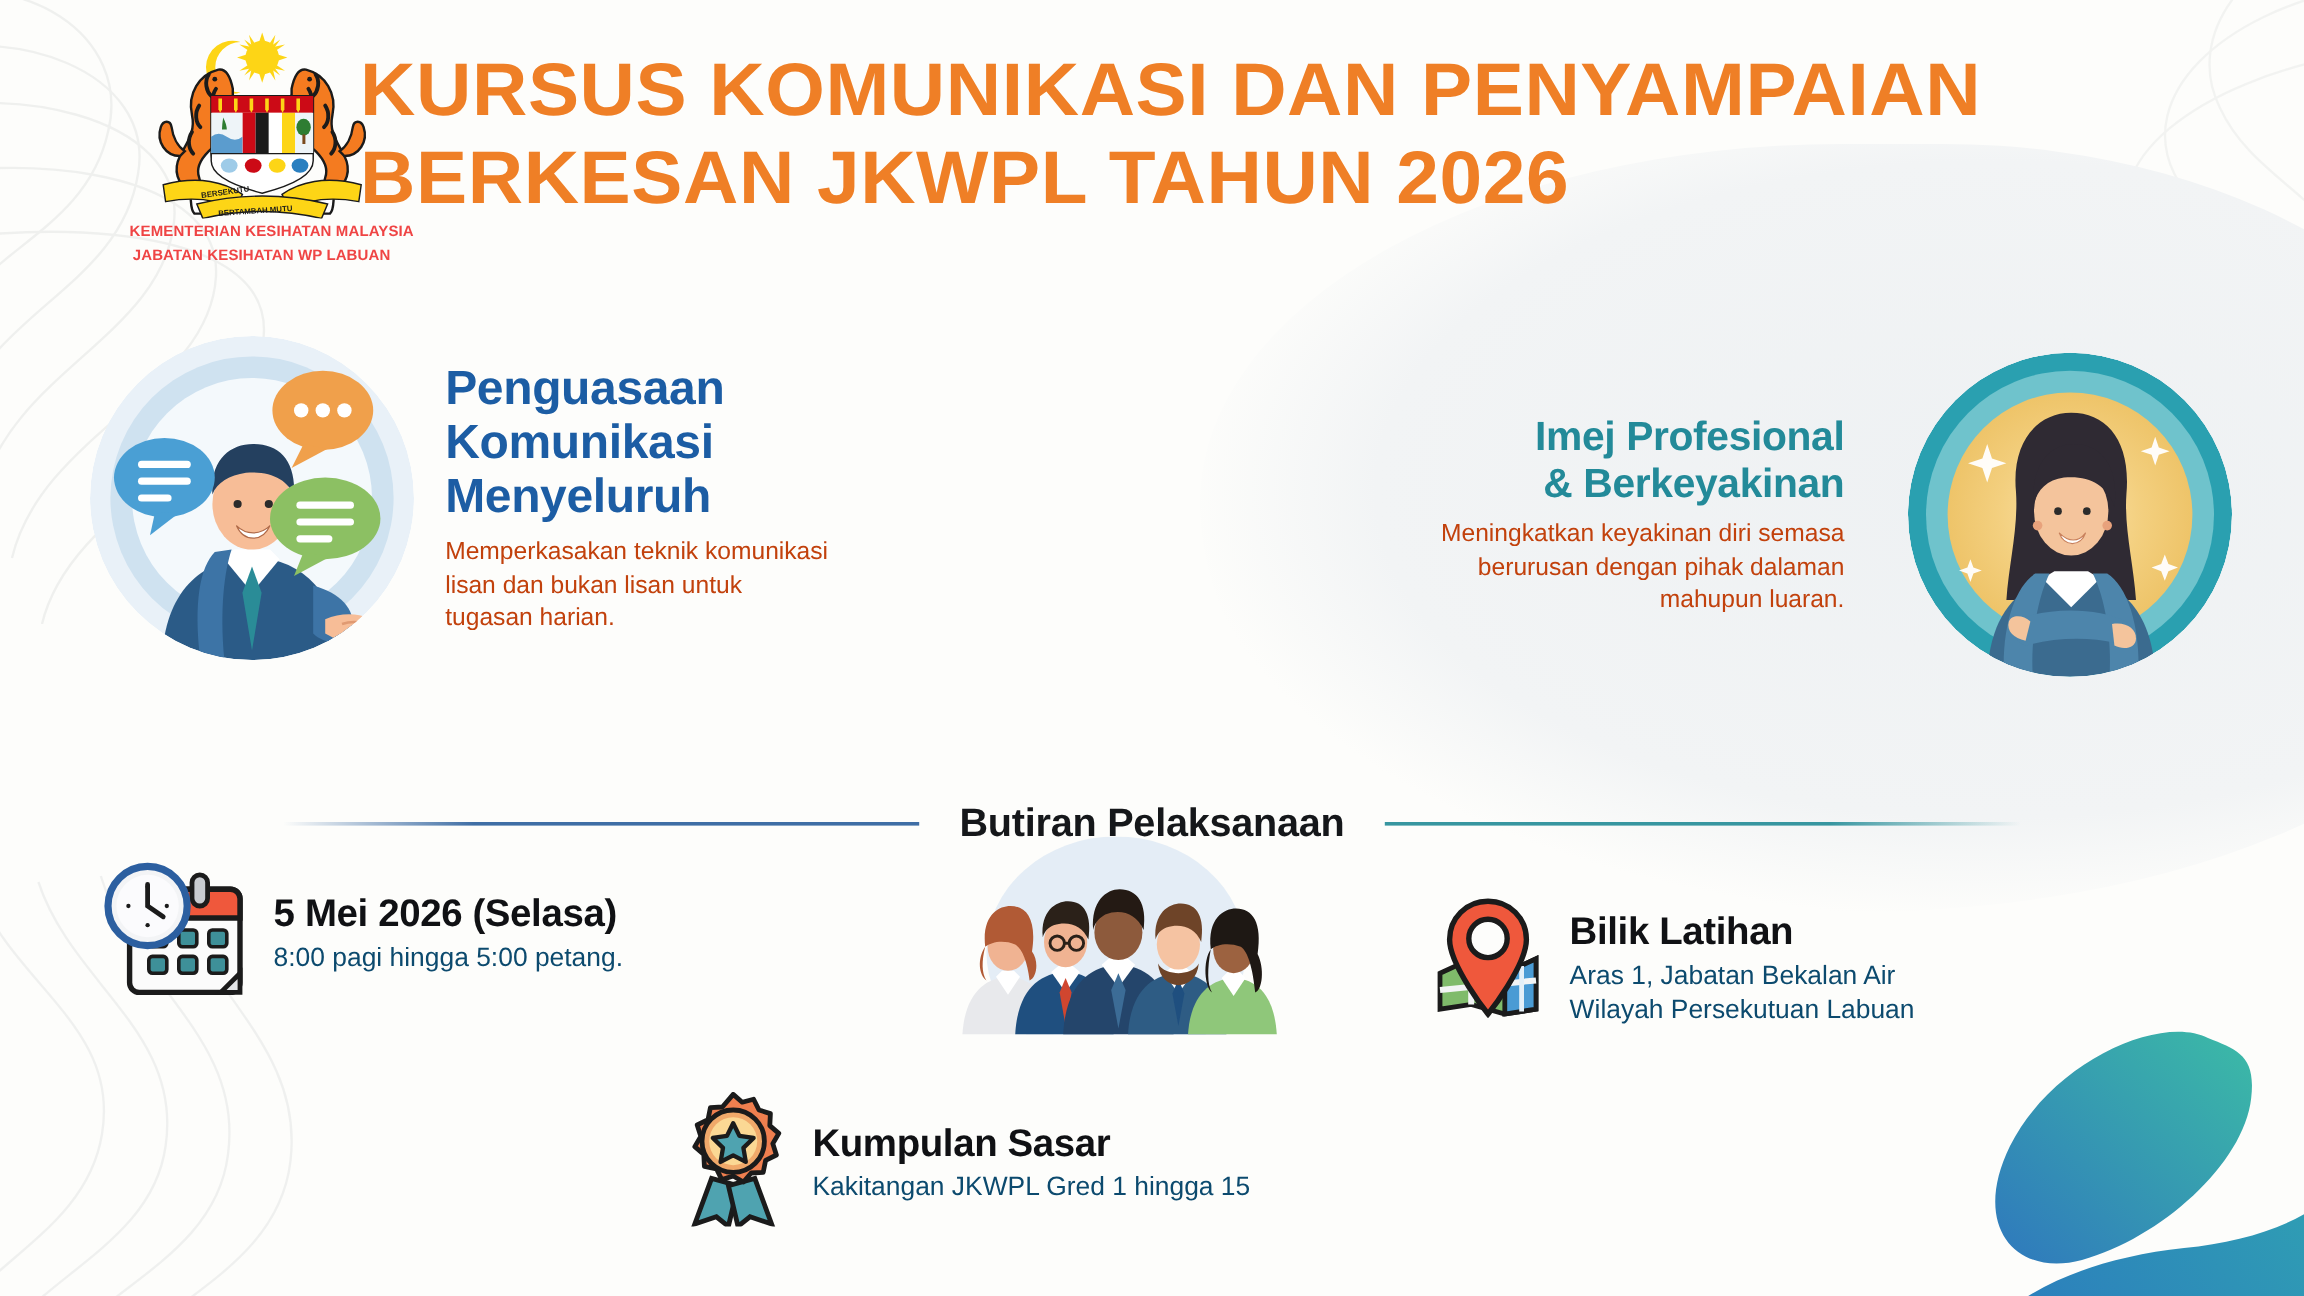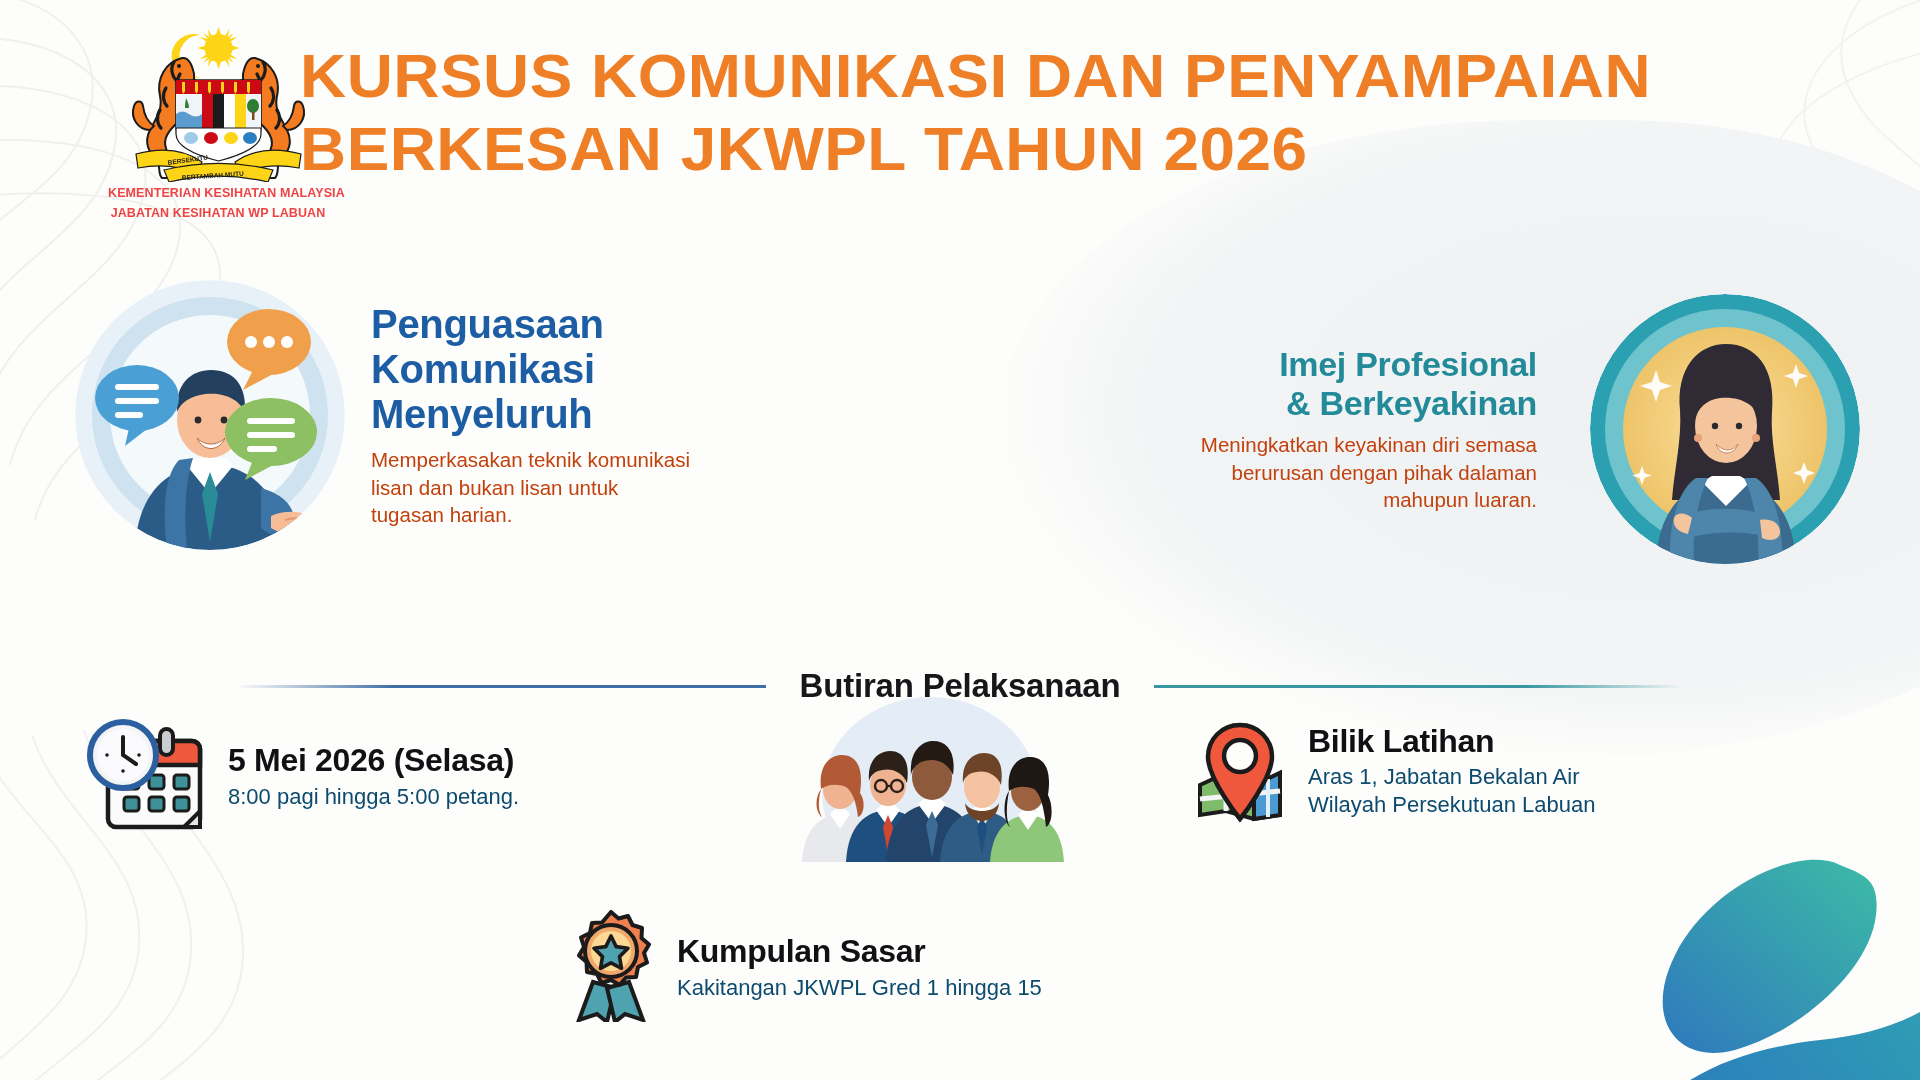--- a/index.html
+++ b/index.html
@@ -70,21 +70,21 @@
     display:flex; align-items:center; justify-content:center; gap:34px;margin-top:16px;
   }
   .div-line-l { width:530px; height:3px; background:linear-gradient(to right, rgba(60,110,165,0) 0%, #3f6ea5 30%, #3f6ea5 100%); }
   .div-line-r { width:530px; height:3px; background:linear-gradient(to left, rgba(55,150,160,0) 0%, #3796a0 30%, #3796a0 100%); }
   .div-title { font-size:33px; font-weight:bold; color:#15171a; letter-spacing:-.2px; white-space:nowrap; }
 
   
   .details { position:absolute; left:0; top:715px; width:100%; z-index:5; }
   .detail { position:absolute; display:flex; align-items:center; }
   .d-date { left:80px; top:0; }
-  .d-venue { left:1190px; top:0; }
+  .d-venue { left:1190px; top:26px;align-items:flex-end; }
   .d-target { left:563px; top:195px; }
   .d-icon { flex:none; }
   .d-txt { margin-left:18px; }
   .d-h { font-size:32px; font-weight:bold; color:#101114; line-height:1.12; letter-spacing:-.3px; }
   .d-p { font-size:22px; color:#0c4a6e; line-height:1.25; margin-top:4px; }
   .team { position:absolute; left:790px; top:-18px; width:280px; height:165px; }
 </style>
 </head>
 <body>
 

